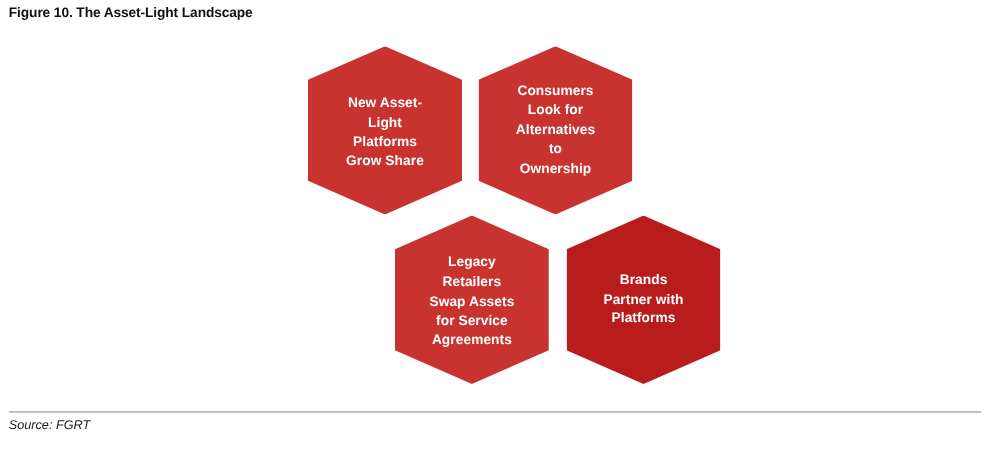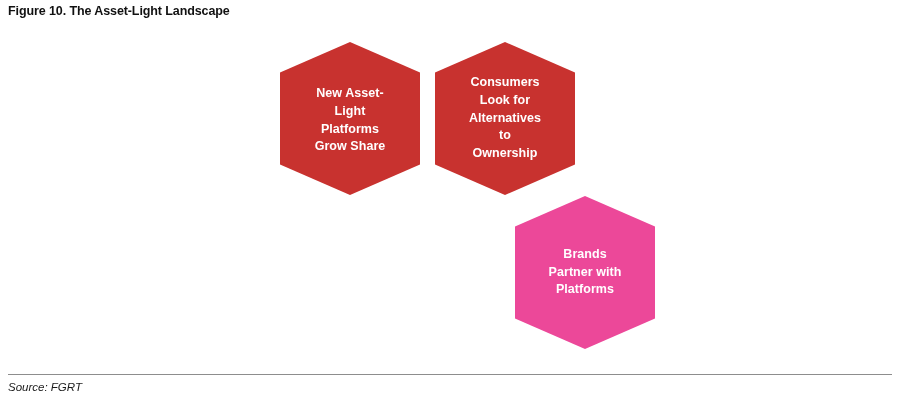--- a/index.html
+++ b/index.html
@@ -105,22 +105,29 @@
   </div>
 
   <div class="hex-node" id="hex-node-2" style="background: rgb(200, 50, 47);">
     <div class="hex-label" style="color: rgb(255, 255, 255);">Consumers
 Look for
 Alternatives
 to
 Ownership</div>
   </div>
 
+  <div class="hex-node" id="hex-node-3" style="background: rgb(200, 50, 47);">
+    <div class="hex-label" style="color: rgb(255, 255, 255);">Legacy
+Retailers
+Swap Assets
+for Service
+Agreements</div>
+  </div>
 
-  <div class="hex-node" id="hex-node-4" style="background: #ec4899;">
+  <div class="hex-node" id="hex-node-4" style="background: #b91c1c;">
     <div class="hex-label" style="color: rgb(255, 255, 255);">Brands
 Partner with
 Platforms</div>
   </div>
 
 </div>
 
 <div id="source-rule" style="border-top-color: rgb(141, 141, 141);"></div>
 <div id="source-note">Source: FGRT</div>
 

